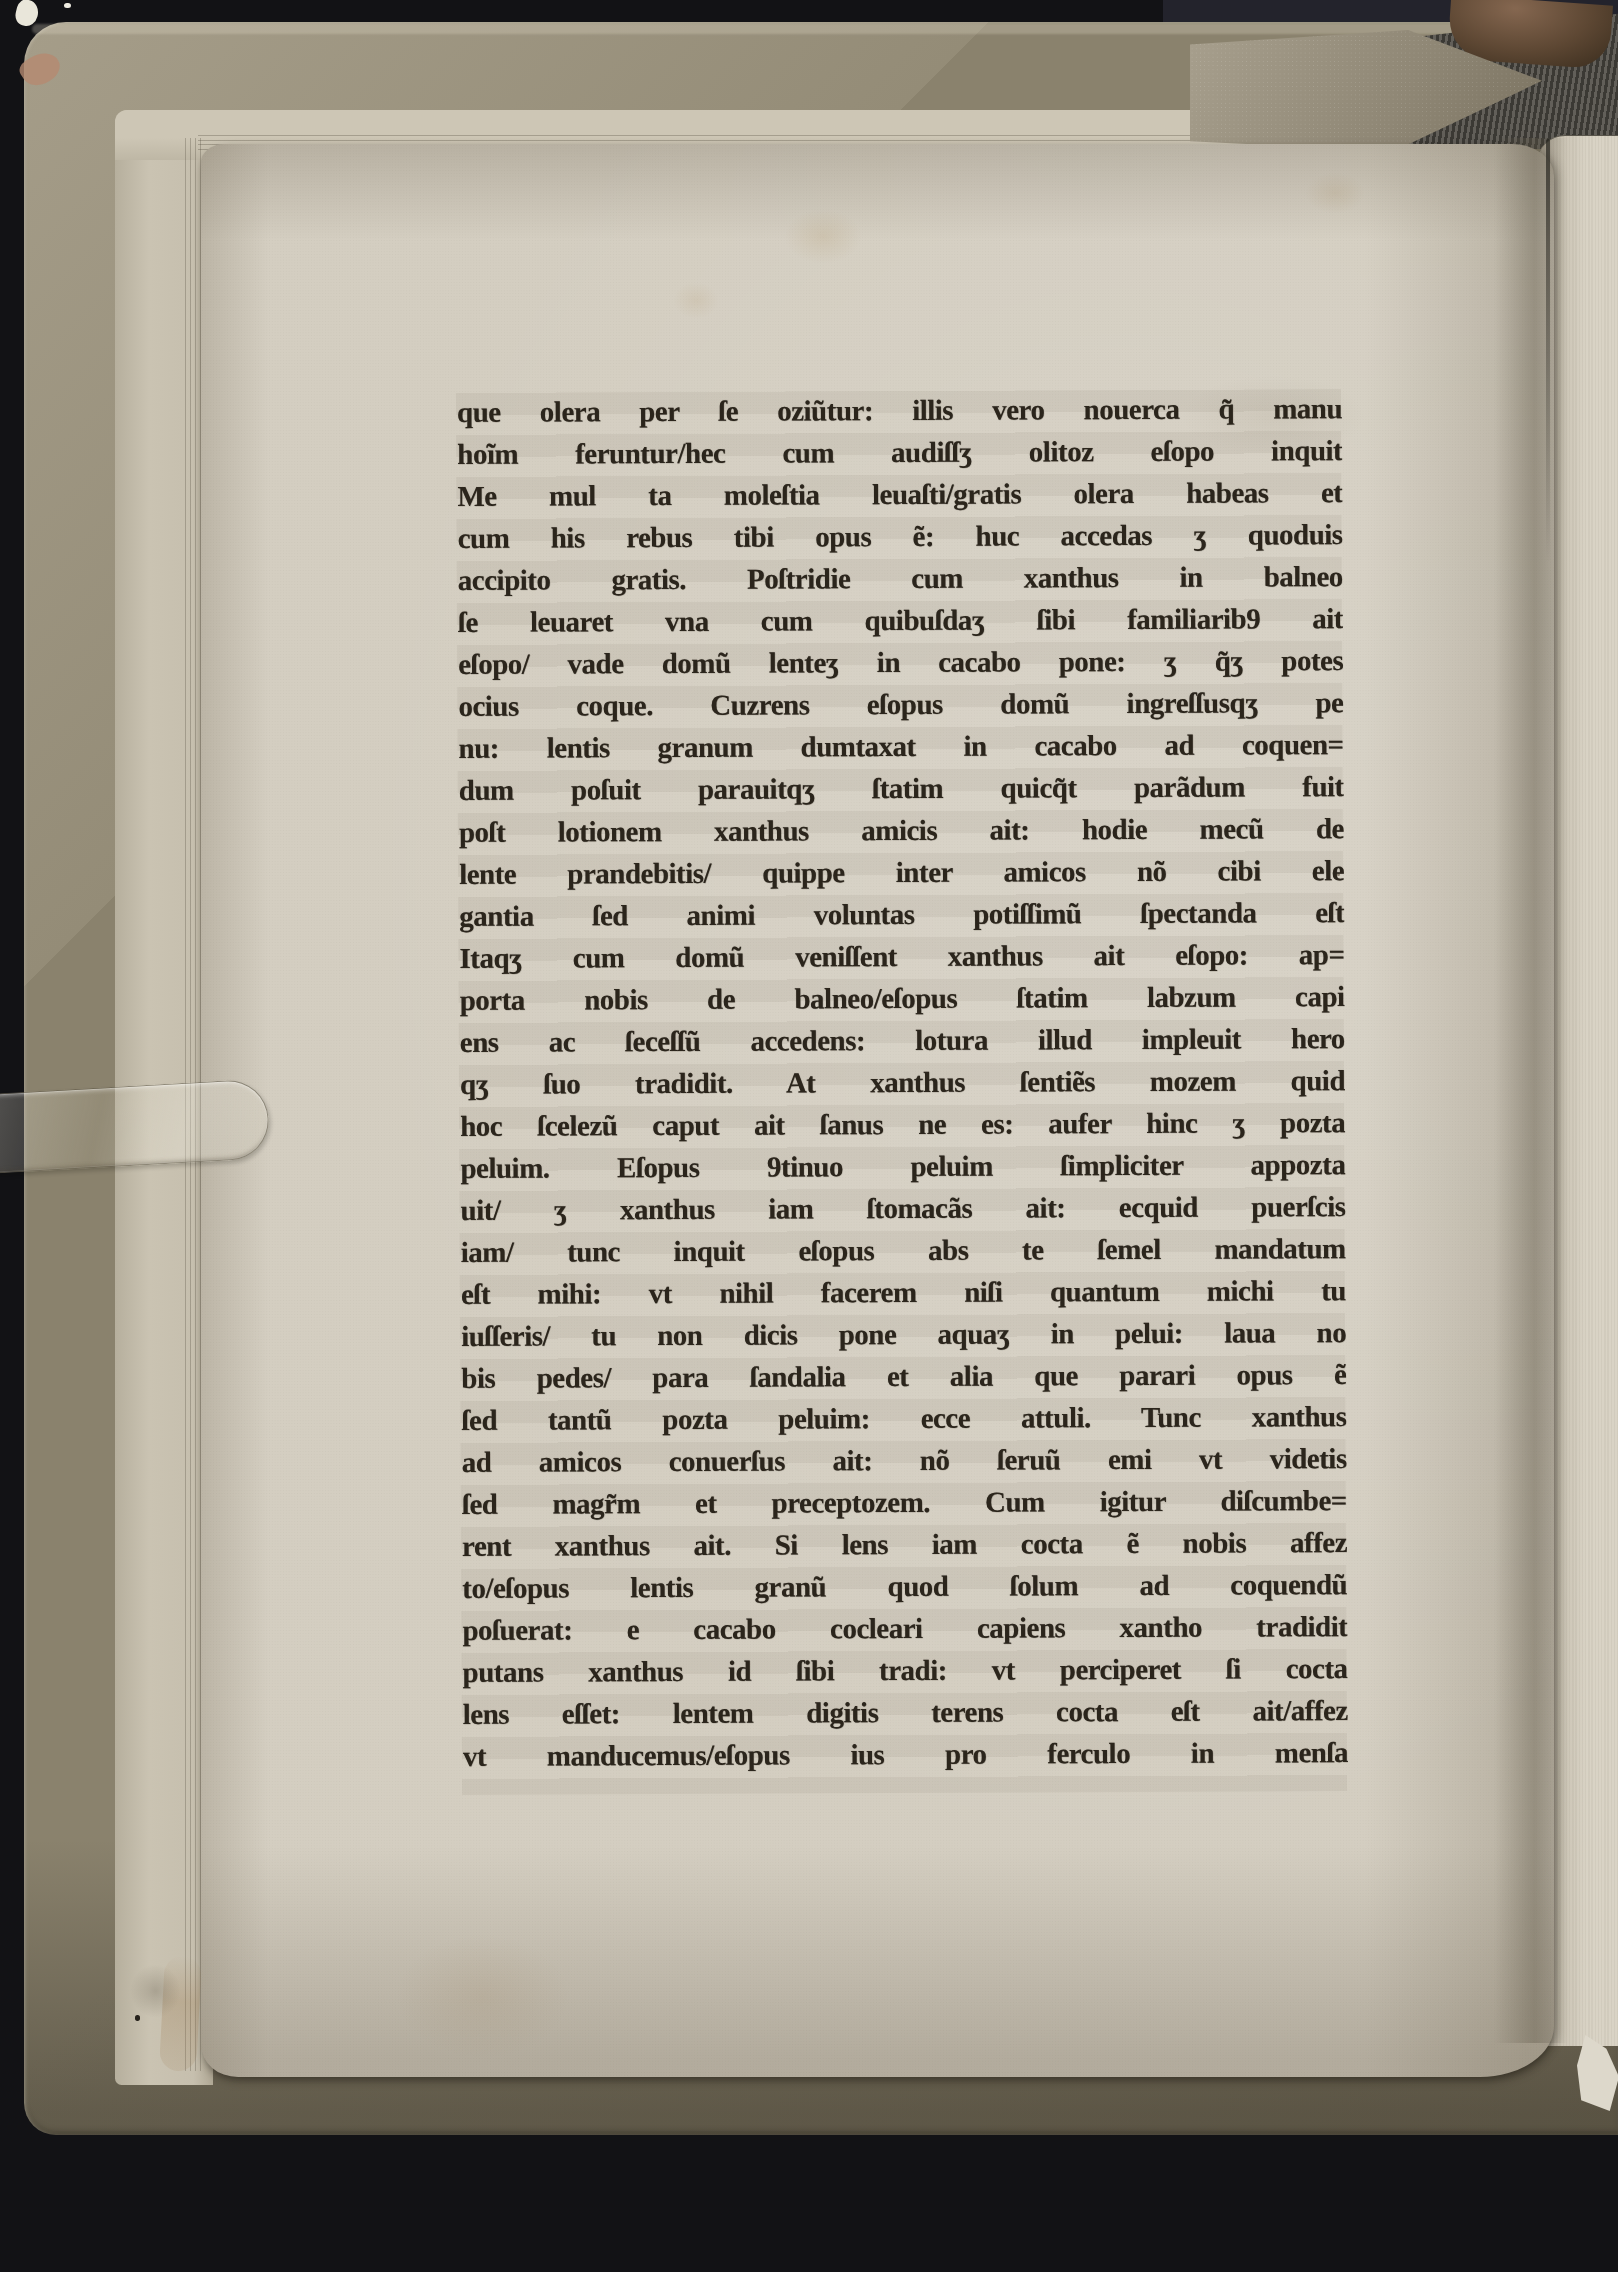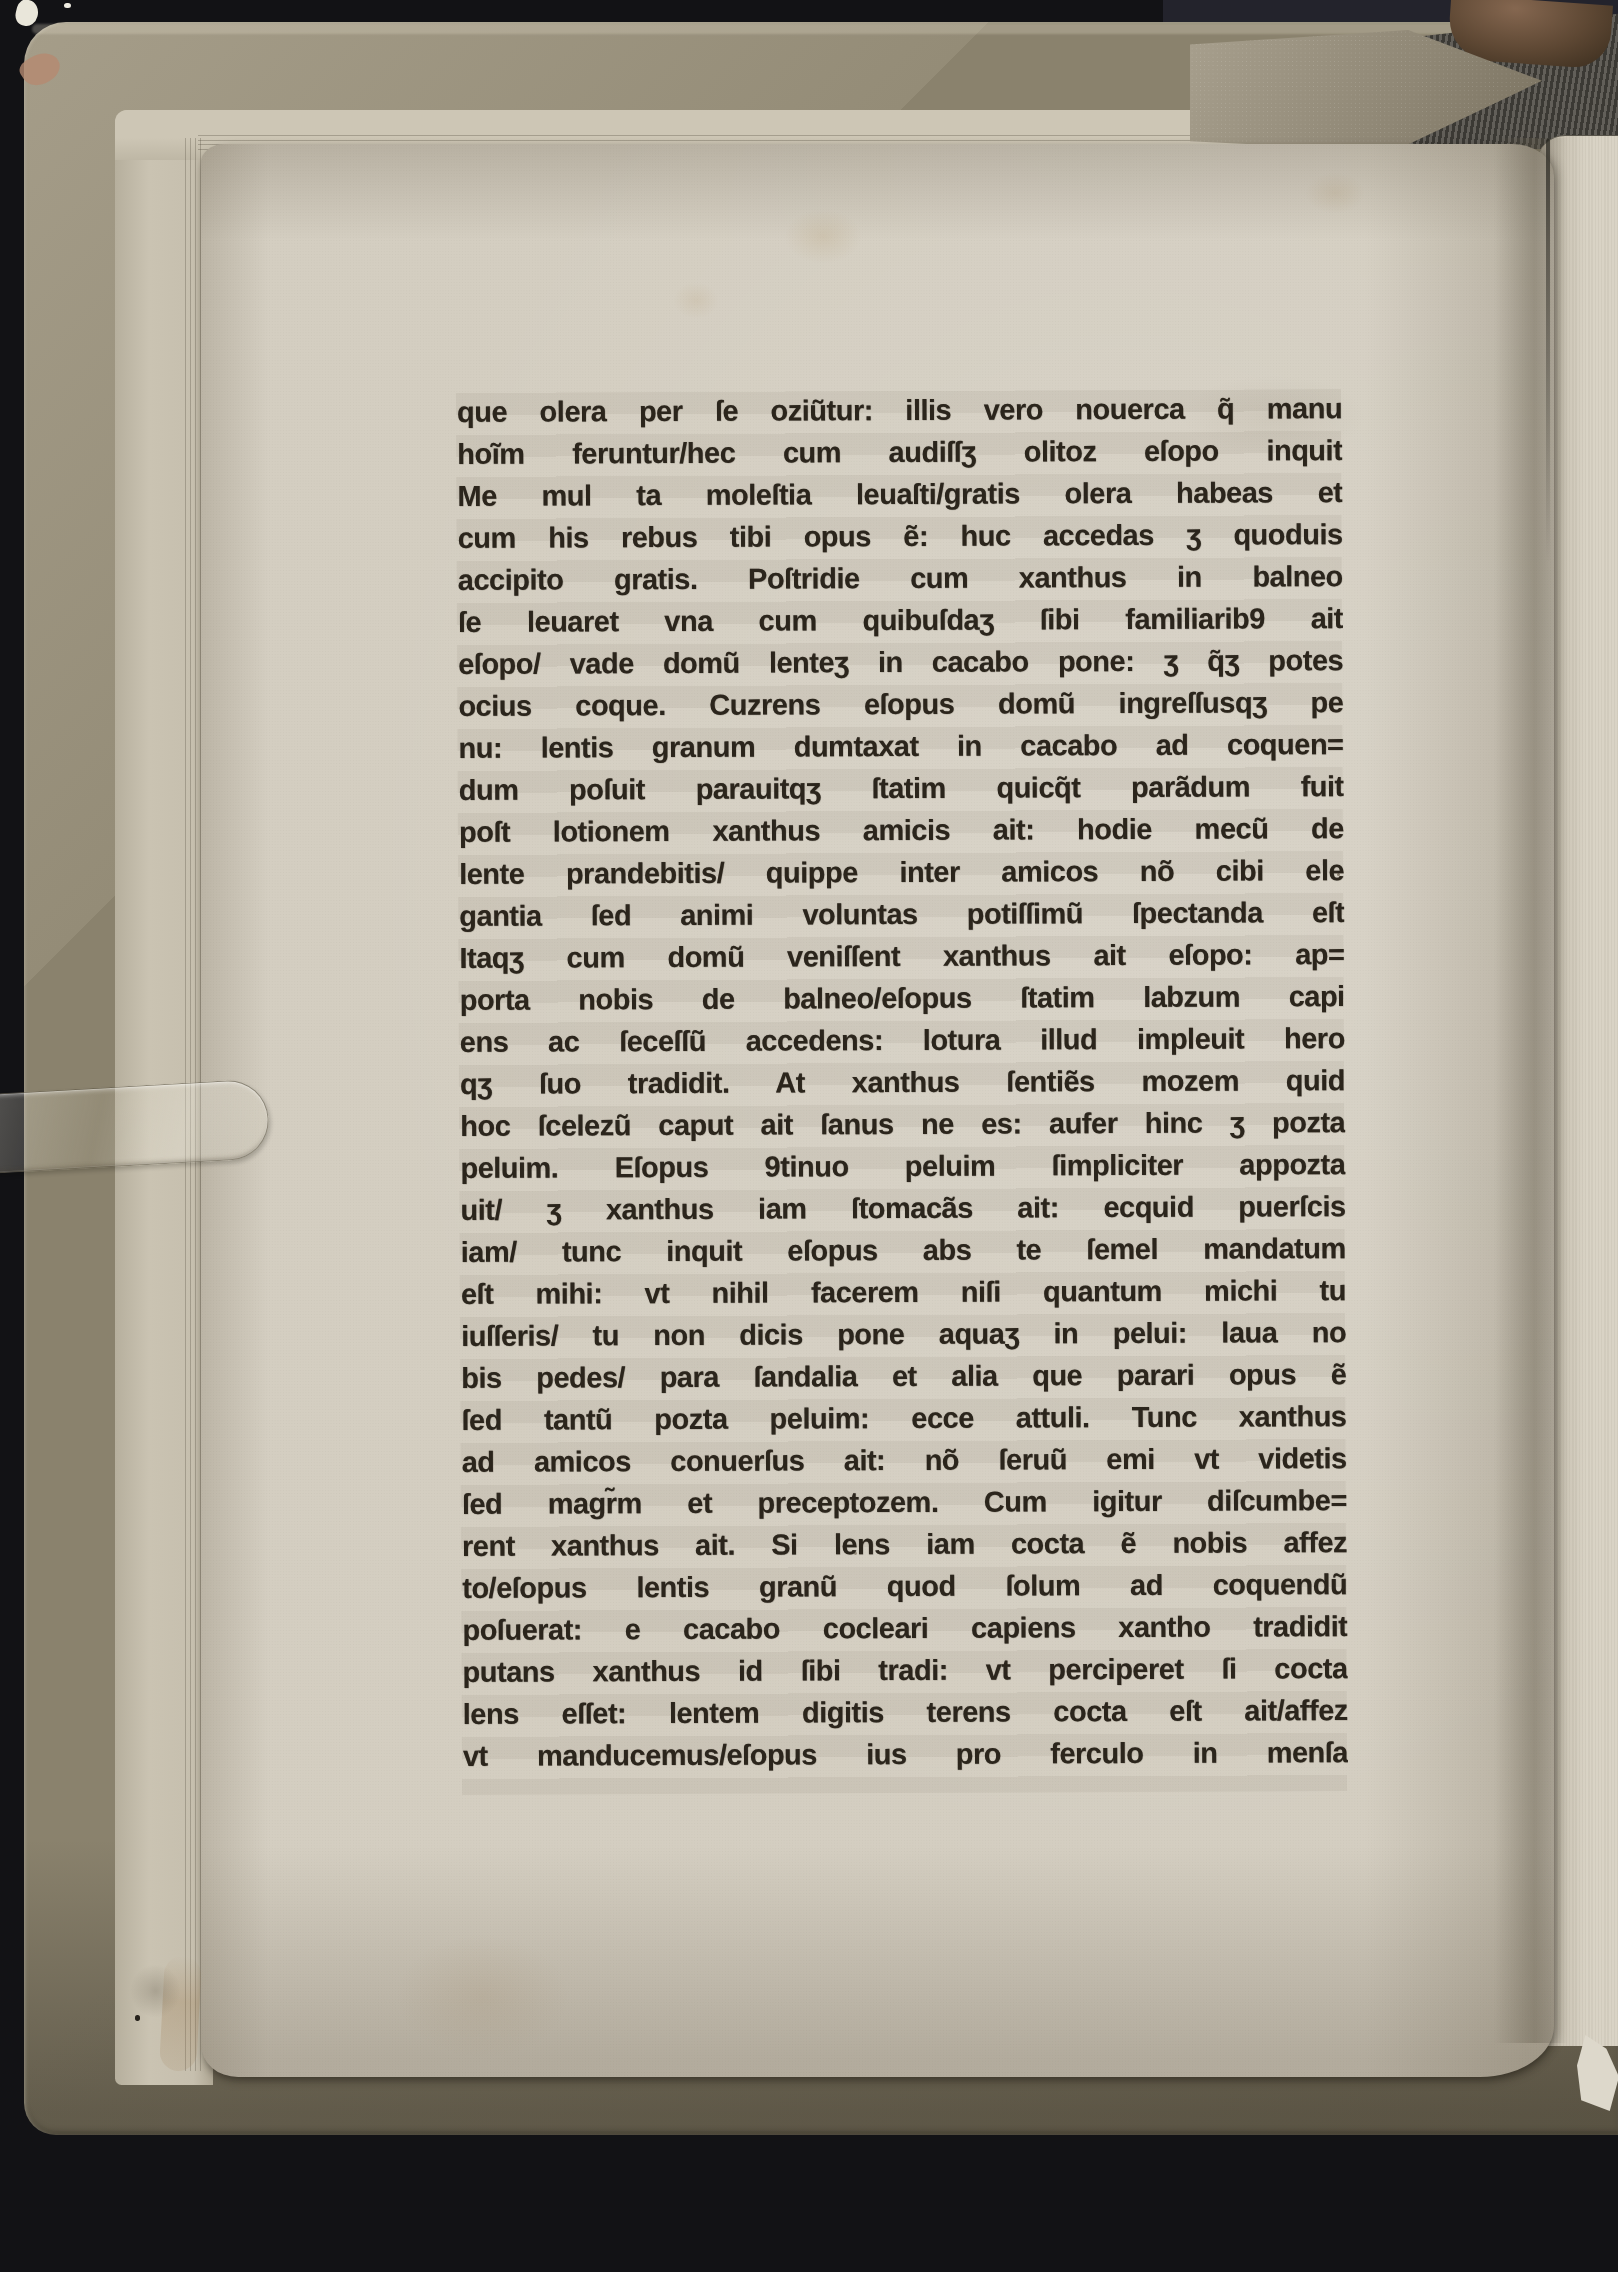--- a/index.html
+++ b/index.html
@@ -1,17 +1,17 @@
 <!DOCTYPE html>
 <html style="font-size:7.4px"><head>
 <meta charset="utf-8">
 <style>
   html,body{margin:0;padding:0;background:#121215;}
   .stage{position:relative;width:1619px;height:2273px;overflow:hidden;background:#121215;
-         font-family:Liberation Sans, sans-serif;}
+         font-family:Liberation Serif, serif;}
   .abs{position:absolute;}
 
   
   .support-board{left:1163px;top:0;width:456px;height:58px;background:#23232c;}
 
   
   .book-cover{left:24px;top:22px;width:1595px;height:2113px;
     border-radius:42px 0 0 32px;
     background:
       linear-gradient(to bottom, rgba(0,0,0,0) 86%, rgba(35,31,22,.38) 99%),

